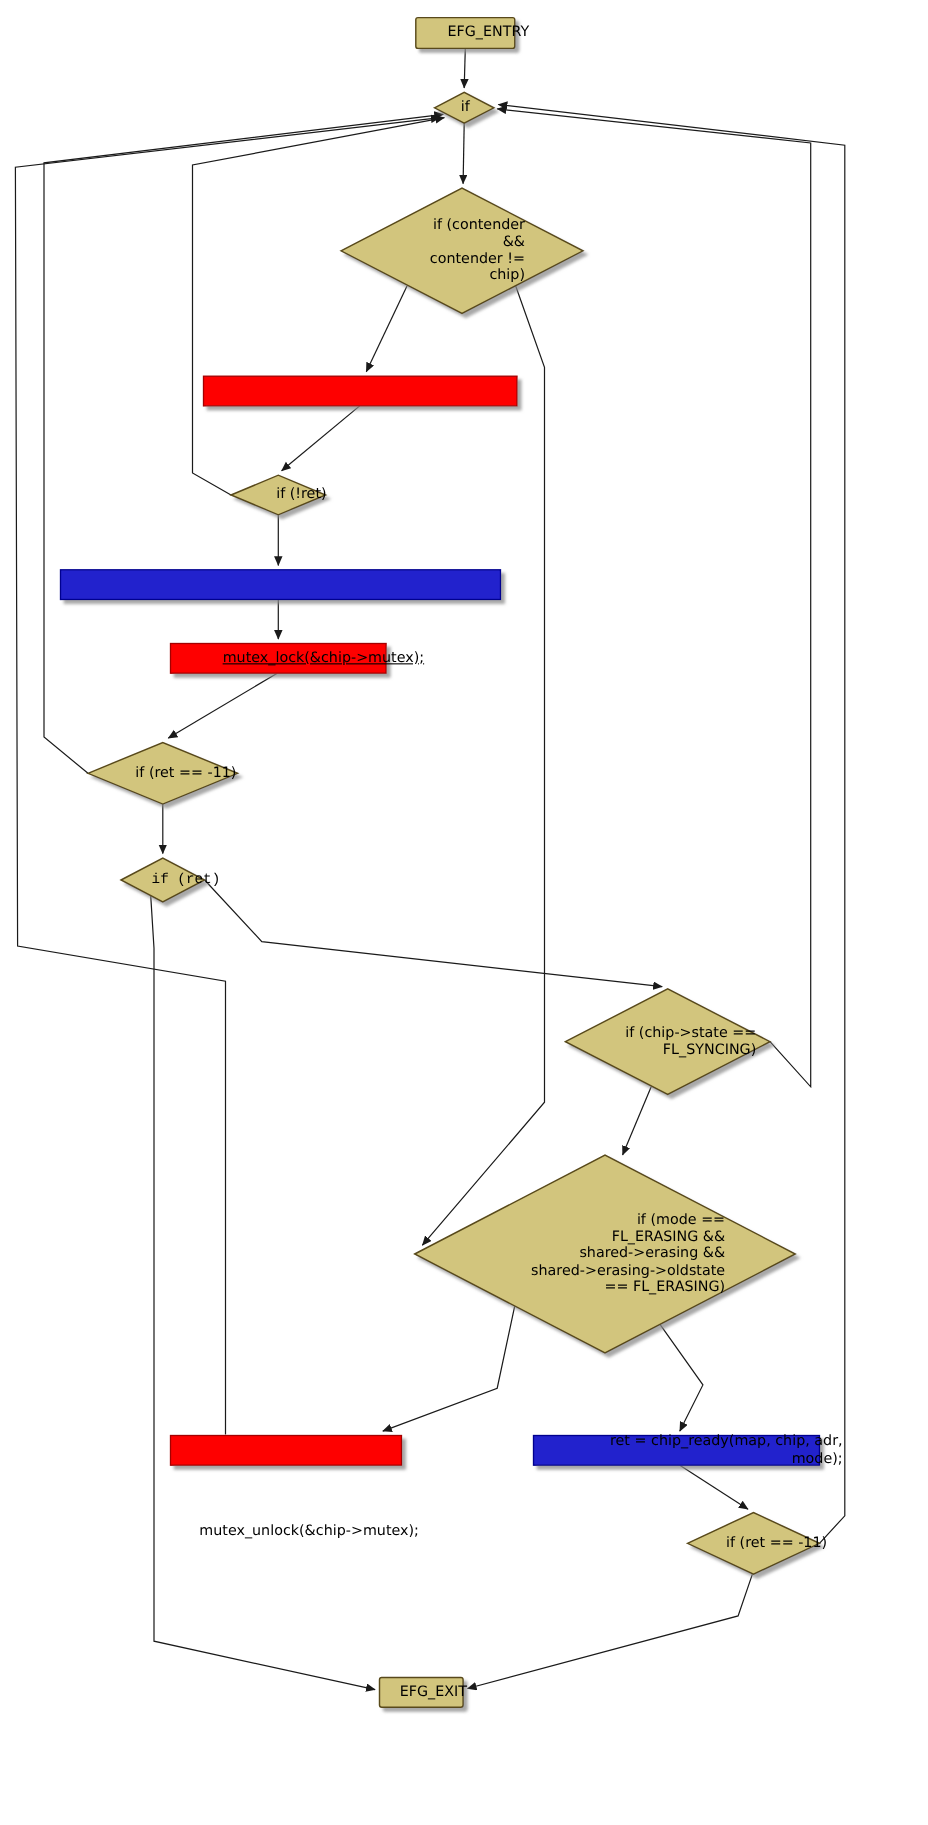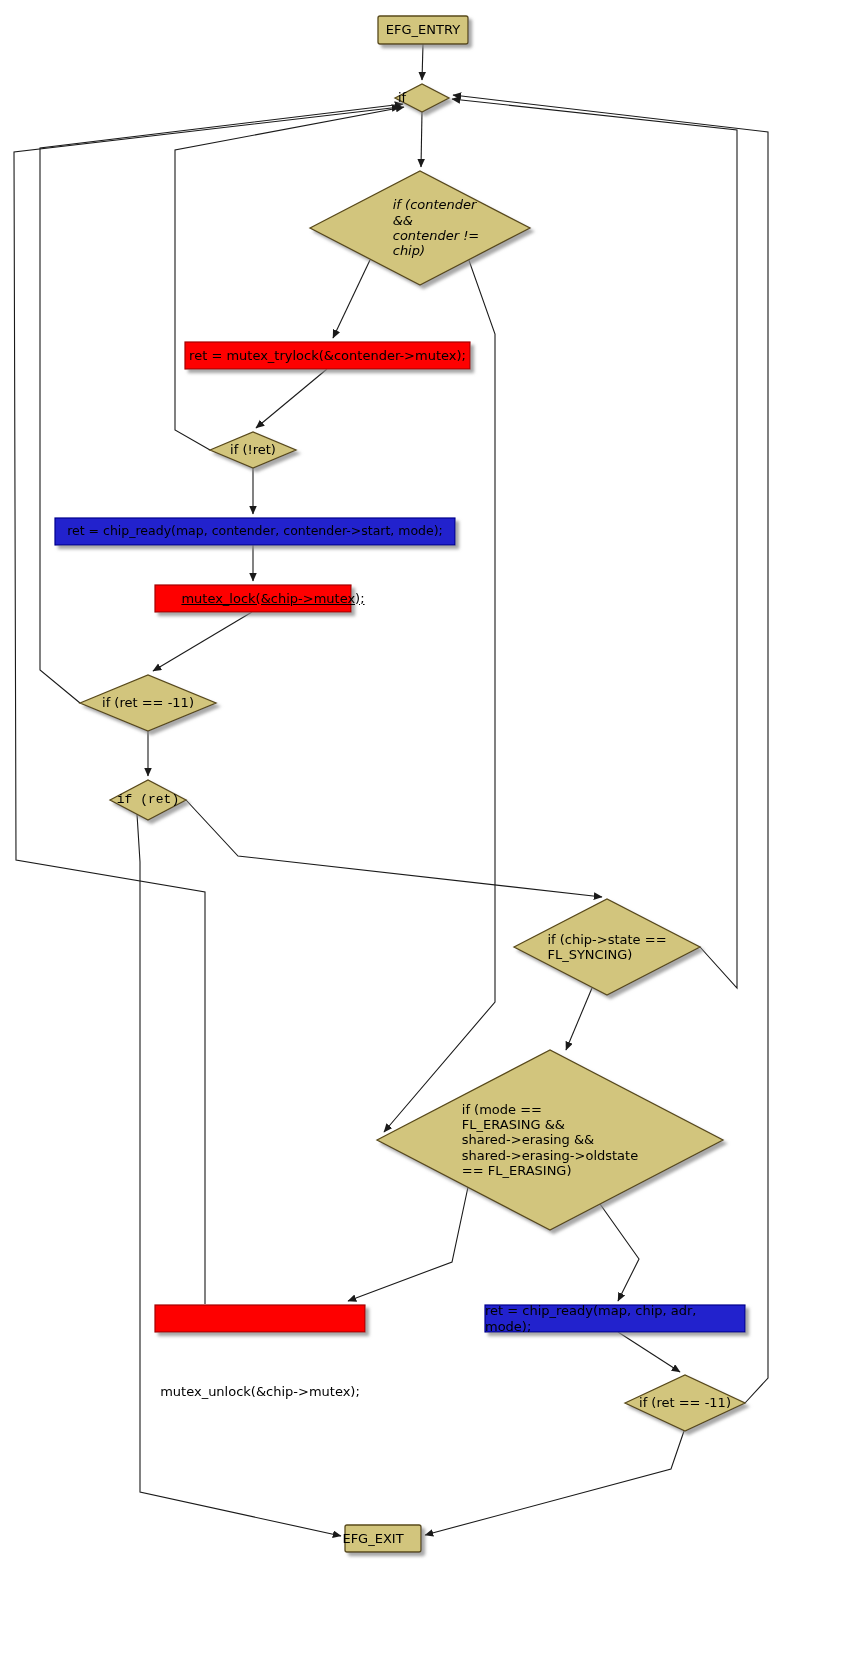--- a/index.html
+++ b/index.html
@@ -10,22 +10,22 @@
   }
   html,body{margin:0;padding:0;background:var(--canvas-bg);}
   #canvas{position:relative;width:844px;height:1659px;background:var(--canvas-bg);
           font-family:"DejaVu Sans","Liberation Sans",sans-serif;color:var(--text-color);}
   #edges-nodes{position:absolute;left:0;top:0;}
   .shape-node{fill:var(--node-fill);stroke:var(--node-border);stroke-width:1.3;filter:url(#ds);}
   .shape-red{fill:var(--red-fill);stroke:var(--red-border);stroke-width:1.2;filter:url(#ds);}
   .shape-blue{fill:var(--blue-fill);stroke:var(--blue-border);stroke-width:1.2;filter:url(#ds);}
   .edge{fill:none;stroke:var(--edge-color);stroke-width:1.1;marker-end:url(#arrowhead);}
   .nlabel{position:absolute;display:flex;align-items:center;justify-content:center;
-          text-align:left;white-space:pre-line;font-size:13px;line-height:1.18;
-          color:var(--text-color);pointer-events:none;}
+          text-align:right;white-space:pre-line;font-size:13px;line-height:1.18;
+          color:var(--text-color);pointer-events:none;margin-left:21px;}
   .nlabel.small{font-size:12.5px;}
 </style>
 </head>
 <body>
 
 <div id="canvas">
 
   <svg id="edges-nodes" width="844" height="1659" viewBox="0 0 844 1659">
     <defs>
       <marker id="arrowhead" markerWidth="9" markerHeight="8" refX="7.5" refY="3.5" orient="auto">
@@ -76,30 +76,28 @@
       <rect class="shape-blue" x="485" y="1305" width="260" height="27"></rect>
       <polygon class="shape-node" points="625,1403 685,1375 745,1403 685,1431"></polygon>
       <rect class="shape-node" x="345" y="1525" width="76" height="27" rx="2"></rect>
     </g>
   </svg>
 
   <div class="nlabel" style="left:378px;top:16px;width:90px;height:28px;">EFG_ENTRY</div>
 
   <div class="nlabel" style="left:375px;top:84px;width:54px;height:28px;">if</div>
 
-  <div class="nlabel" style="left:336px;top:172px;width:200px;height:112px;font-style:italic;">if (contender
+  <div class="nlabel" style="left:313px;top:172px;width:200px;height:112px;">if (contender
 &amp;&amp;
 contender !=
 chip)</div>
 
-  <div class="nlabel" style="left:185px;top:342px;width:285px;height:27px;">ret = mutex_trylock(&amp;contender-&gt;mutex);</div>
 
   <div class="nlabel" style="left:205px;top:432px;width:96px;height:36px;">if (!ret)</div>
 
-  <div class="nlabel small" style="left:55px;top:518px;width:400px;height:27px;">ret = chip_ready(map, contender, contender-&gt;start, mode);</div>
 
   <div class="nlabel" style="left:155px;top:585px;width:236px;height:27px;text-decoration:underline;">mutex_lock(&amp;chip-&gt;mutex);</div>
 
   <div class="nlabel" style="left:80px;top:675px;width:136px;height:56px;">if (ret == -11)</div>
 
   <div class="nlabel" style="left:110px;top:780px;width:76px;height:40px;font-family:Liberation Mono, monospace;">if (ret)</div>
 
   <div class="nlabel" style="left:377px;top:1050px;width:346px;height:180px;">if (mode ==
 FL_ERASING &amp;&amp;
 shared-&gt;erasing &amp;&amp;

